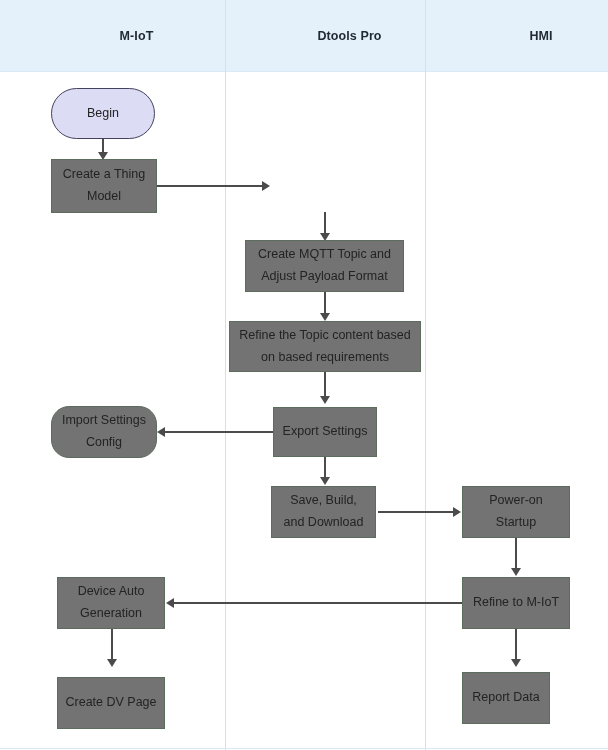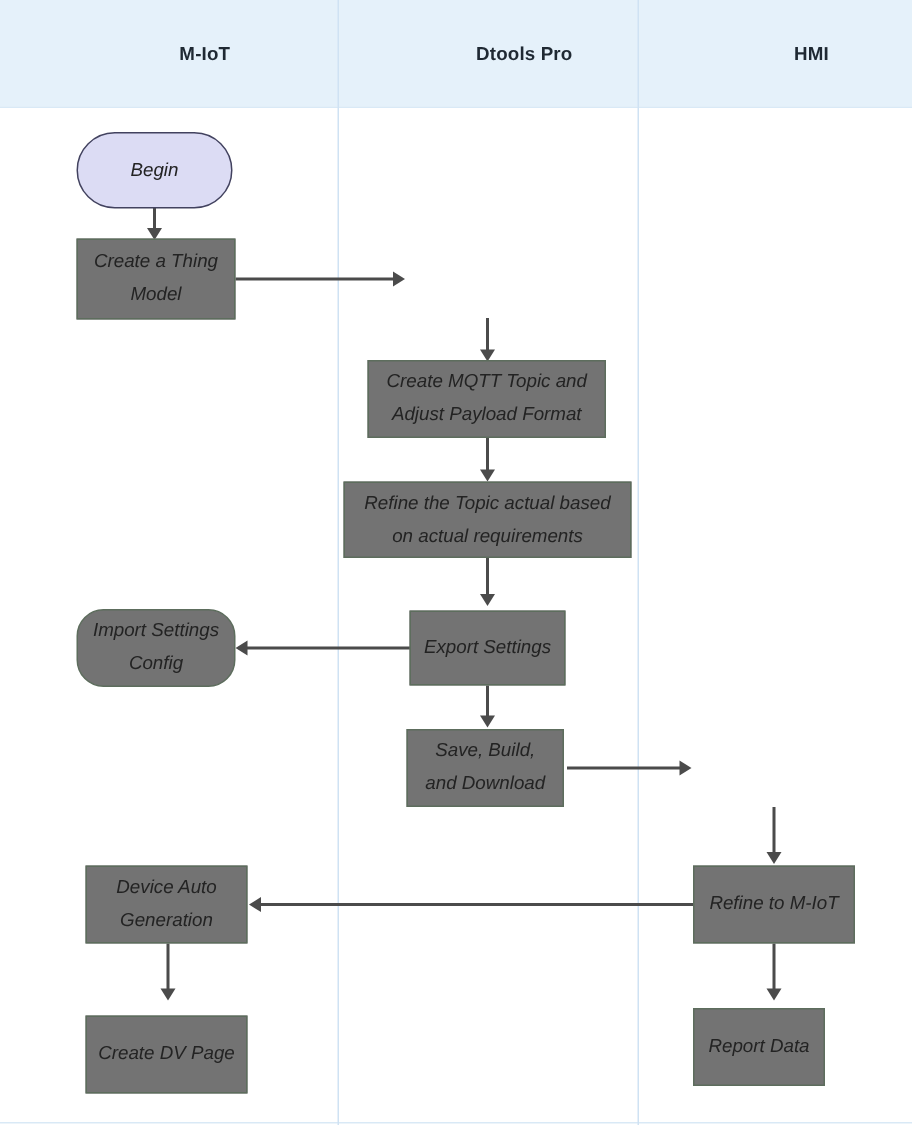--- a/index.html
+++ b/index.html
@@ -91,21 +91,20 @@
     border: 1.4px solid #5d6d5d;
   }
   .node.terminator {
     background: #dcdcf4;
     border: 1.4px solid #42425f;
     border-radius: 40px;
   }
   .node-label {
     display: block;
     width: 100%;
-    font-style: italic;
   }
 
   
   .edge {
     position: absolute;
     background: #4b4b4b;
   }
   .edge.v { width: 1.6px; }
   .edge.h { height: 1.6px; }
 
@@ -198,35 +197,38 @@
   <div class="node process" style="left:51px; top:159px; width:106px; height:54px;">
     <span class="node-label">Create a Thing Model</span>
   </div>
 
 
   <div class="node process" style="left:245px; top:240px; width:159px; height:52px;">
     <span class="node-label">Create MQTT Topic and Adjust Payload Format</span>
   </div>
 
   <div class="node process" style="left:229px; top:321px; width:192px; height:51px;">
-    <span class="node-label">Refine the Topic actual based on actual requirements</span>
+    <span class="node-label">Refine the Topic content based on based requirements</span>
   </div>
 
   <div class="node process" style="left:51px; top:406px; width:106px; height:52px;border-radius:18px;">
     <span class="node-label">Import Settings Config</span>
   </div>
 
   <div class="node process" style="left:273px; top:407px; width:104px; height:50px;">
     <span class="node-label">Export Settings</span>
   </div>
 
   <div class="node process" style="left:271px; top:486px; width:105px; height:52px;">
     <span class="node-label">Save, Build, and Download</span>
   </div>
 
+  <div class="node process" style="left:462px; top:486px; width:108px; height:52px;">
+    <span class="node-label">Power-on Startup</span>
+  </div>
 
   <div class="node process" style="left:57px; top:577px; width:108px; height:52px;">
     <span class="node-label">Device Auto Generation</span>
   </div>
 
   <div class="node process" style="left:462px; top:577px; width:108px; height:52px;">
     <span class="node-label">Refine to M-IoT</span>
   </div>
 
   <div class="node process" style="left:57px; top:677px; width:108px; height:52px;">

